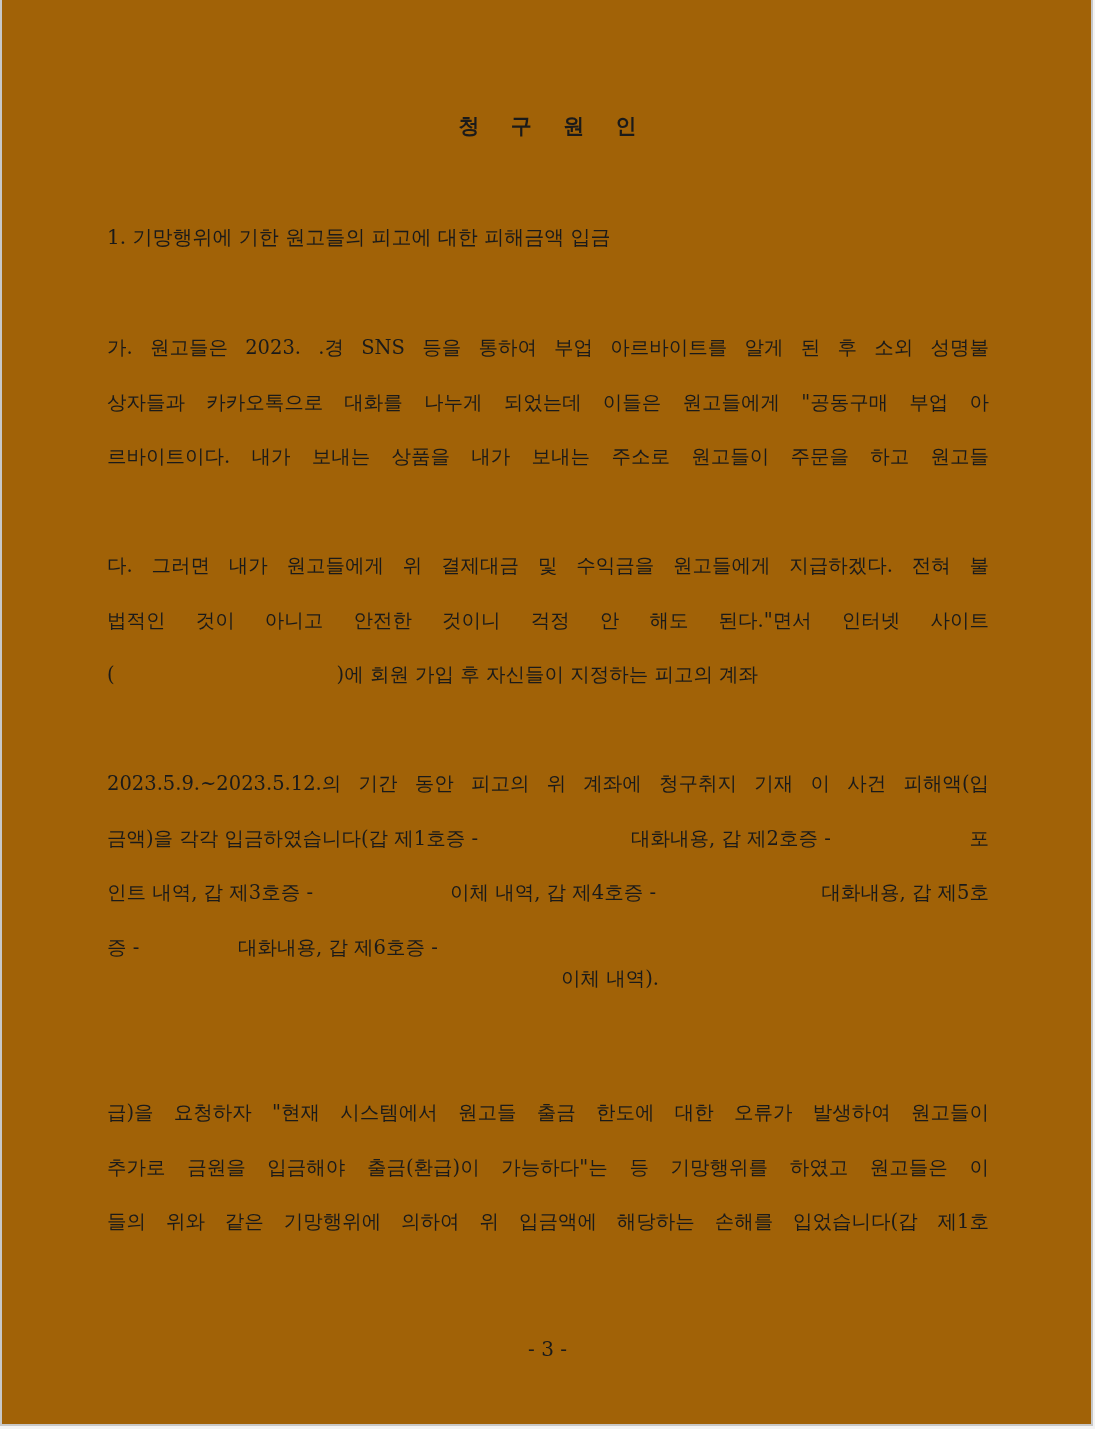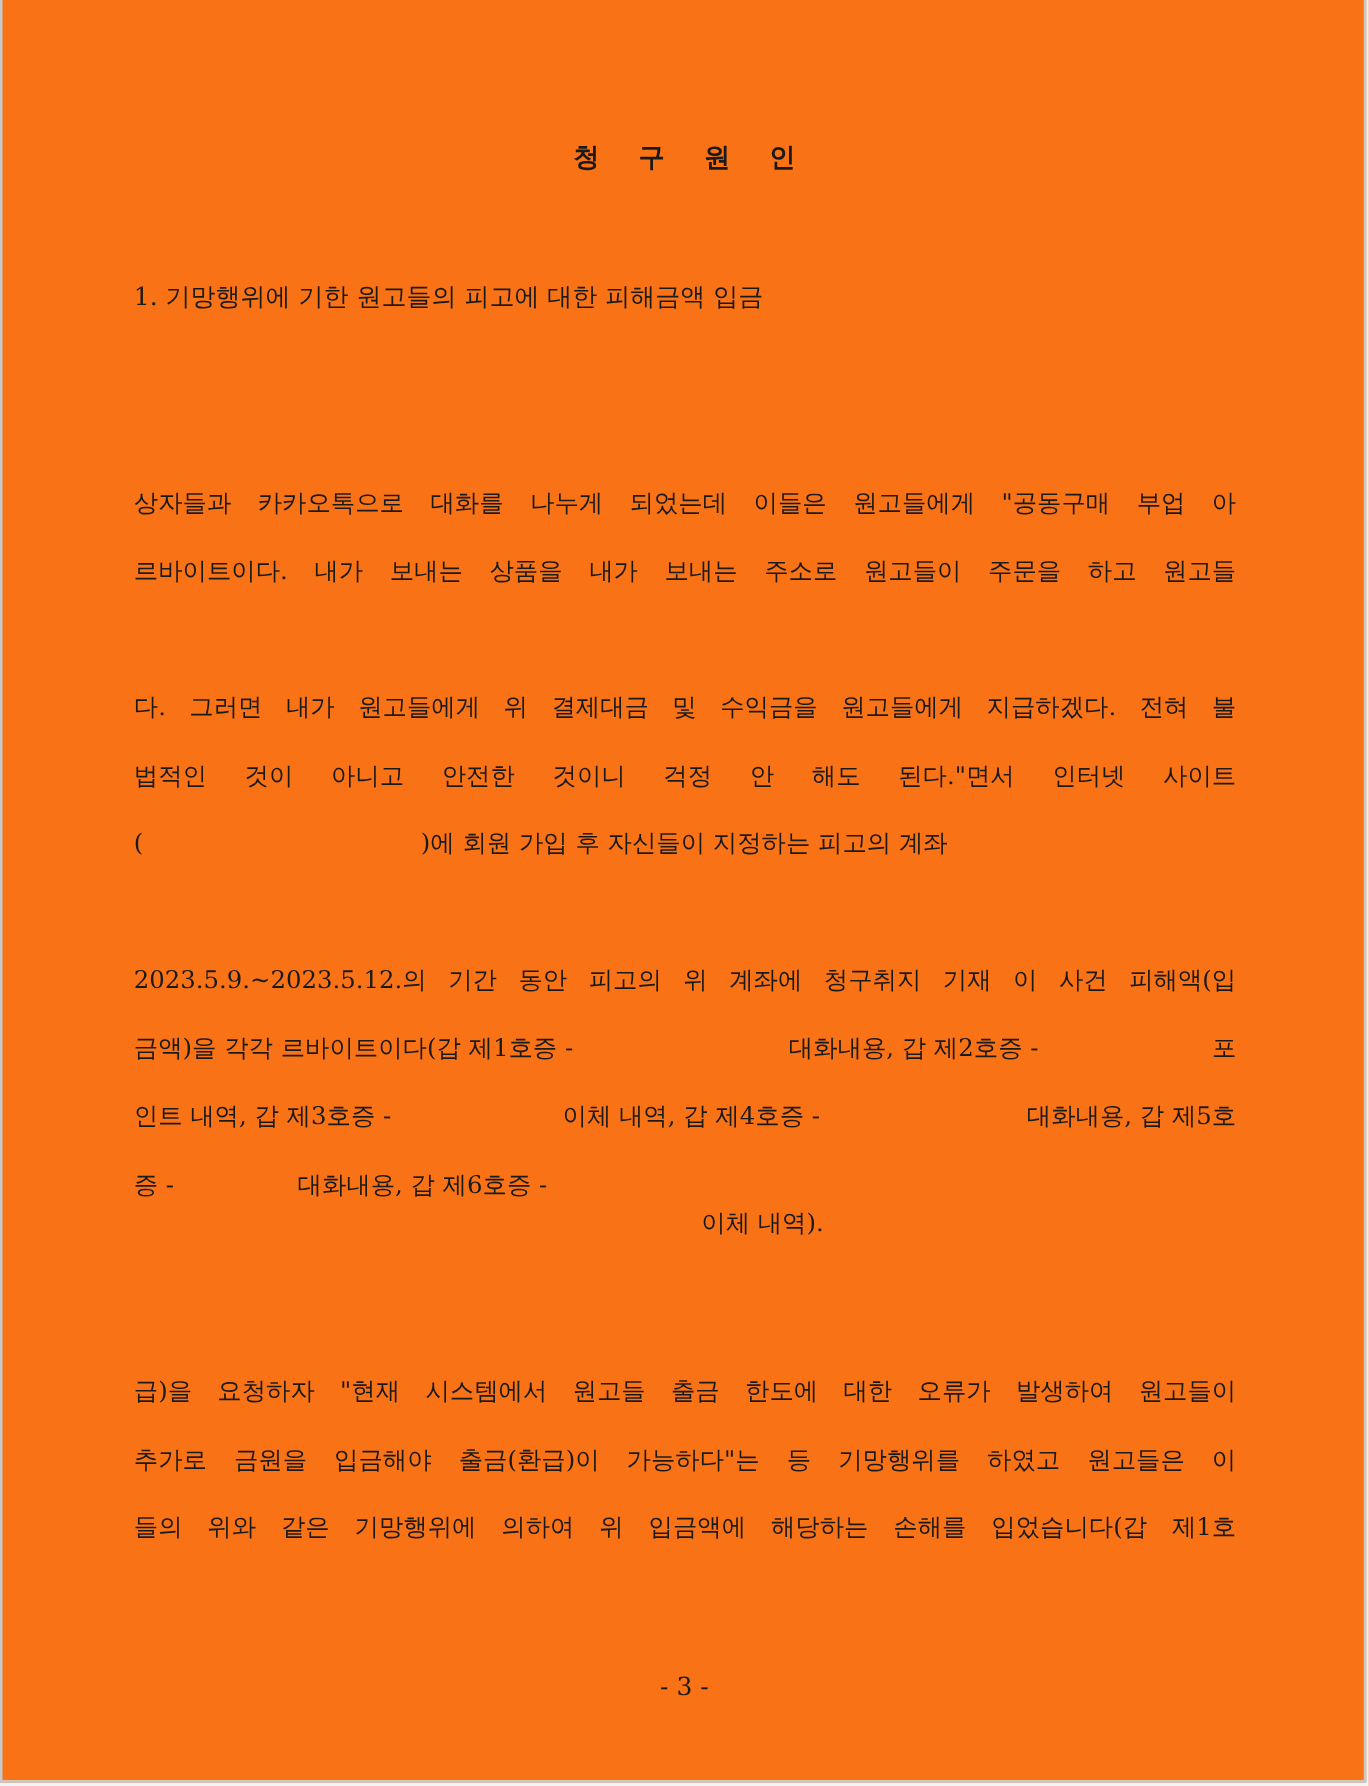--- a/index.html
+++ b/index.html
@@ -6,21 +6,21 @@
   body {
     width: 1095px; height: 1429px;
     background: #f4f4f4;
     position: relative; overflow: hidden;
     font-family: "DejaVu Serif", "Liberation Serif", serif;
     color: #1a1a1a;
   }
   .page {
     position: absolute; left: 0; top: 0;
     width: 1089px; height: 1424px;
-    background: #f97316;
+    background: #a16207;
     border-left: 2px solid #c8c8c8;
     border-right: 2px solid #c8c8c8;
     border-bottom: 2px solid #c8c8c8;
   }
   .title {
     position: absolute; top: 112px; left: 0; width: 1091px;
     text-align: center;
     font-family: "DejaVu Sans", sans-serif;
     font-weight: bold; font-size: 21px;
     letter-spacing: 12px;
@@ -48,34 +48,35 @@
 </style>
 </head>
 <body>
 
 <div class="page">
 
   <div class="title">청 구 원 인</div>
 
   <div class="heading">1. 기망행위에 기한 원고들의 피고에 대한 피해금액 입금</div>
 
+  <div class="line just" style="top:334px;"> 가. 원고들은 2023. .경 SNS 등을 통하여 부업 아르바이트를 알게 된 후 소외 성명불</div>
   <div class="line just" style="top:389px;">상자들과 카카오톡으로 대화를 나누게 되었는데 이들은 원고들에게 "공동구매 부업 아</div>
   <div class="line just" style="top:443px;">르바이트이다. 내가 보내는 상품을 내가 보내는 주소로 원고들이 주문을 하고 원고들</div>
   <div class="line just" style="top:552px;">다. 그러면 내가 원고들에게 위 결제대금 및 수익금을 원고들에게 지급하겠다. 전혀 불</div>
   <div class="line just" style="top:607px;">법적인 것이 아니고 안전한 것이니 걱정 안 해도 된다."면서 인터넷 사이트</div>
 
   <div class="line" style="top:661px;">
     <span>(</span><span class="gap" style="width:222px;"></span><span>)에 회원 가입 후 자신들이 지정하는 피고의 계좌</span>
   </div>
 
 
   <div class="line just" style="top:770px;">2023.5.9.~2023.5.12.의 기간 동안 피고의 위 계좌에 청구취지 기재 이 사건 피해액(입</div>
 
   <div class="line" style="top:825px;">
-    <span style="position:absolute; left:0;">금액)을 각각 르바이트이다(갑 제1호증 -</span>
+    <span style="position:absolute; left:0;">금액)을 각각 입금하였습니다(갑 제1호증 -</span>
     <span style="position:absolute; left:524px;">대화내용, 갑 제2호증 -</span>
     <span style="position:absolute; right:0;">포</span>
   </div>
 
   <div class="line" style="top:879px;">
     <span style="position:absolute; left:0;">인트 내역, 갑 제3호증 -</span>
     <span style="position:absolute; left:343px;">이체 내역, 갑 제4호증 -</span>
     <span style="position:absolute; right:0;">대화내용, 갑 제5호</span>
   </div>
 

